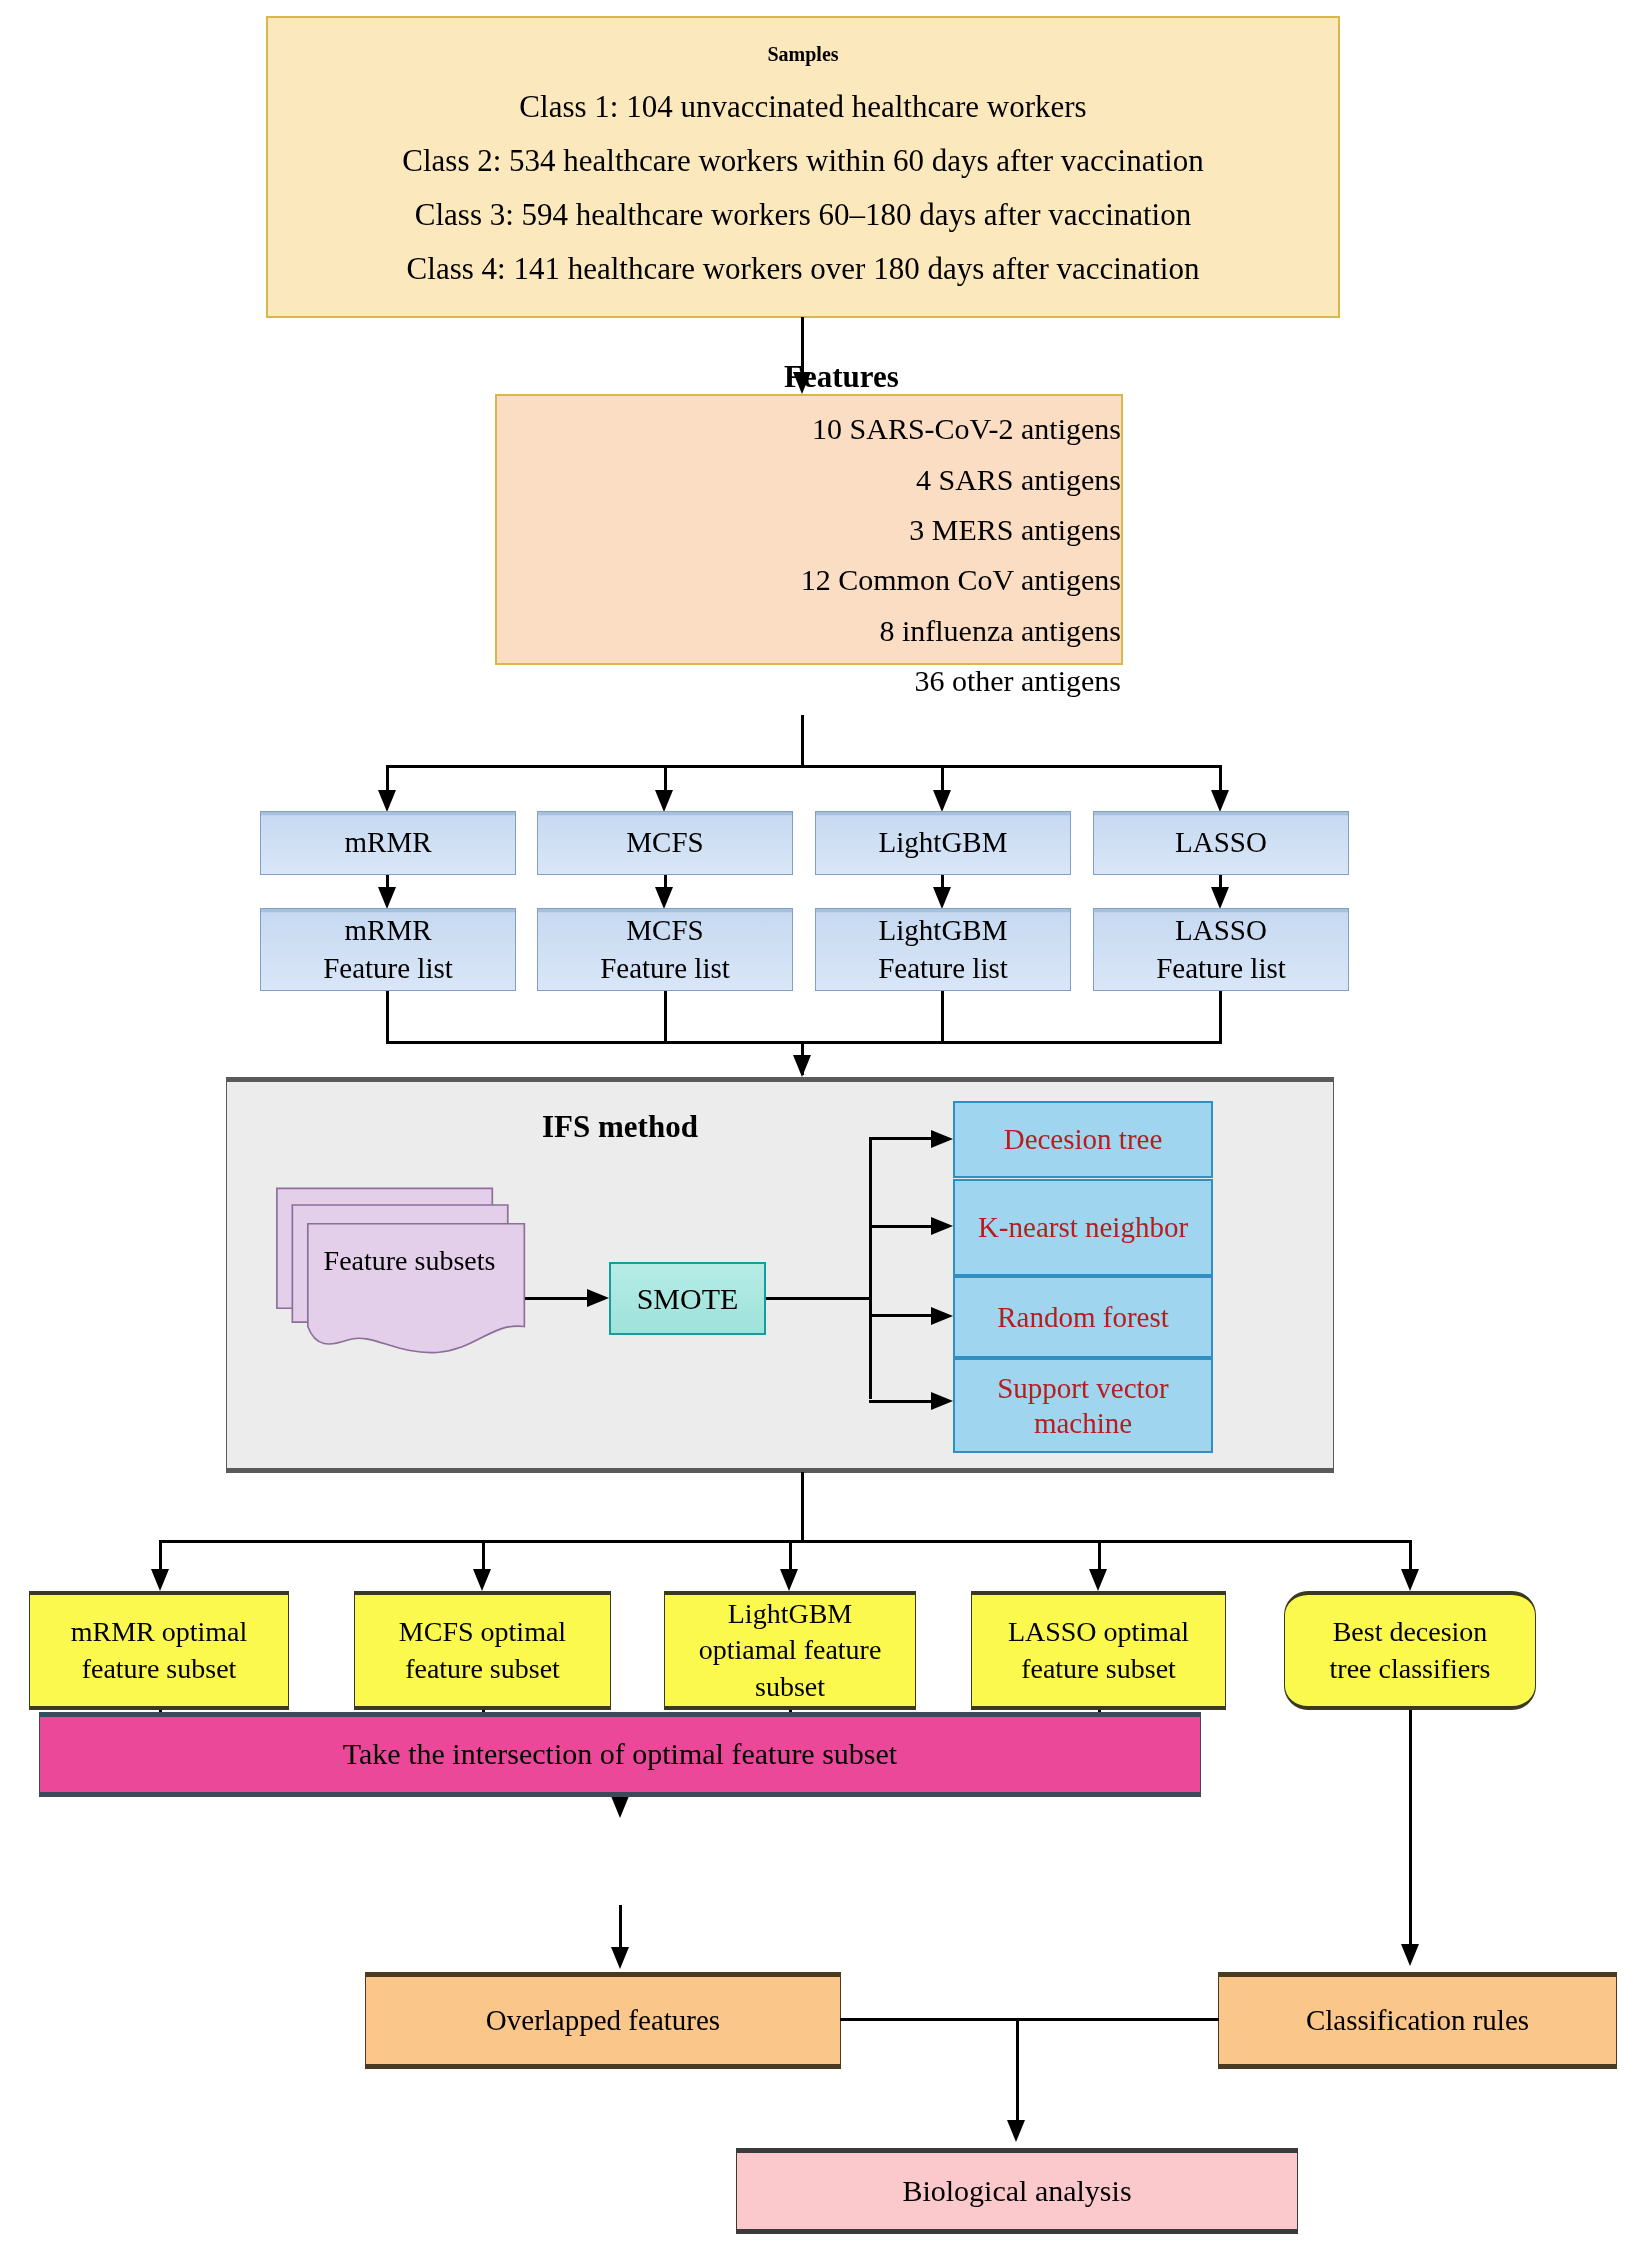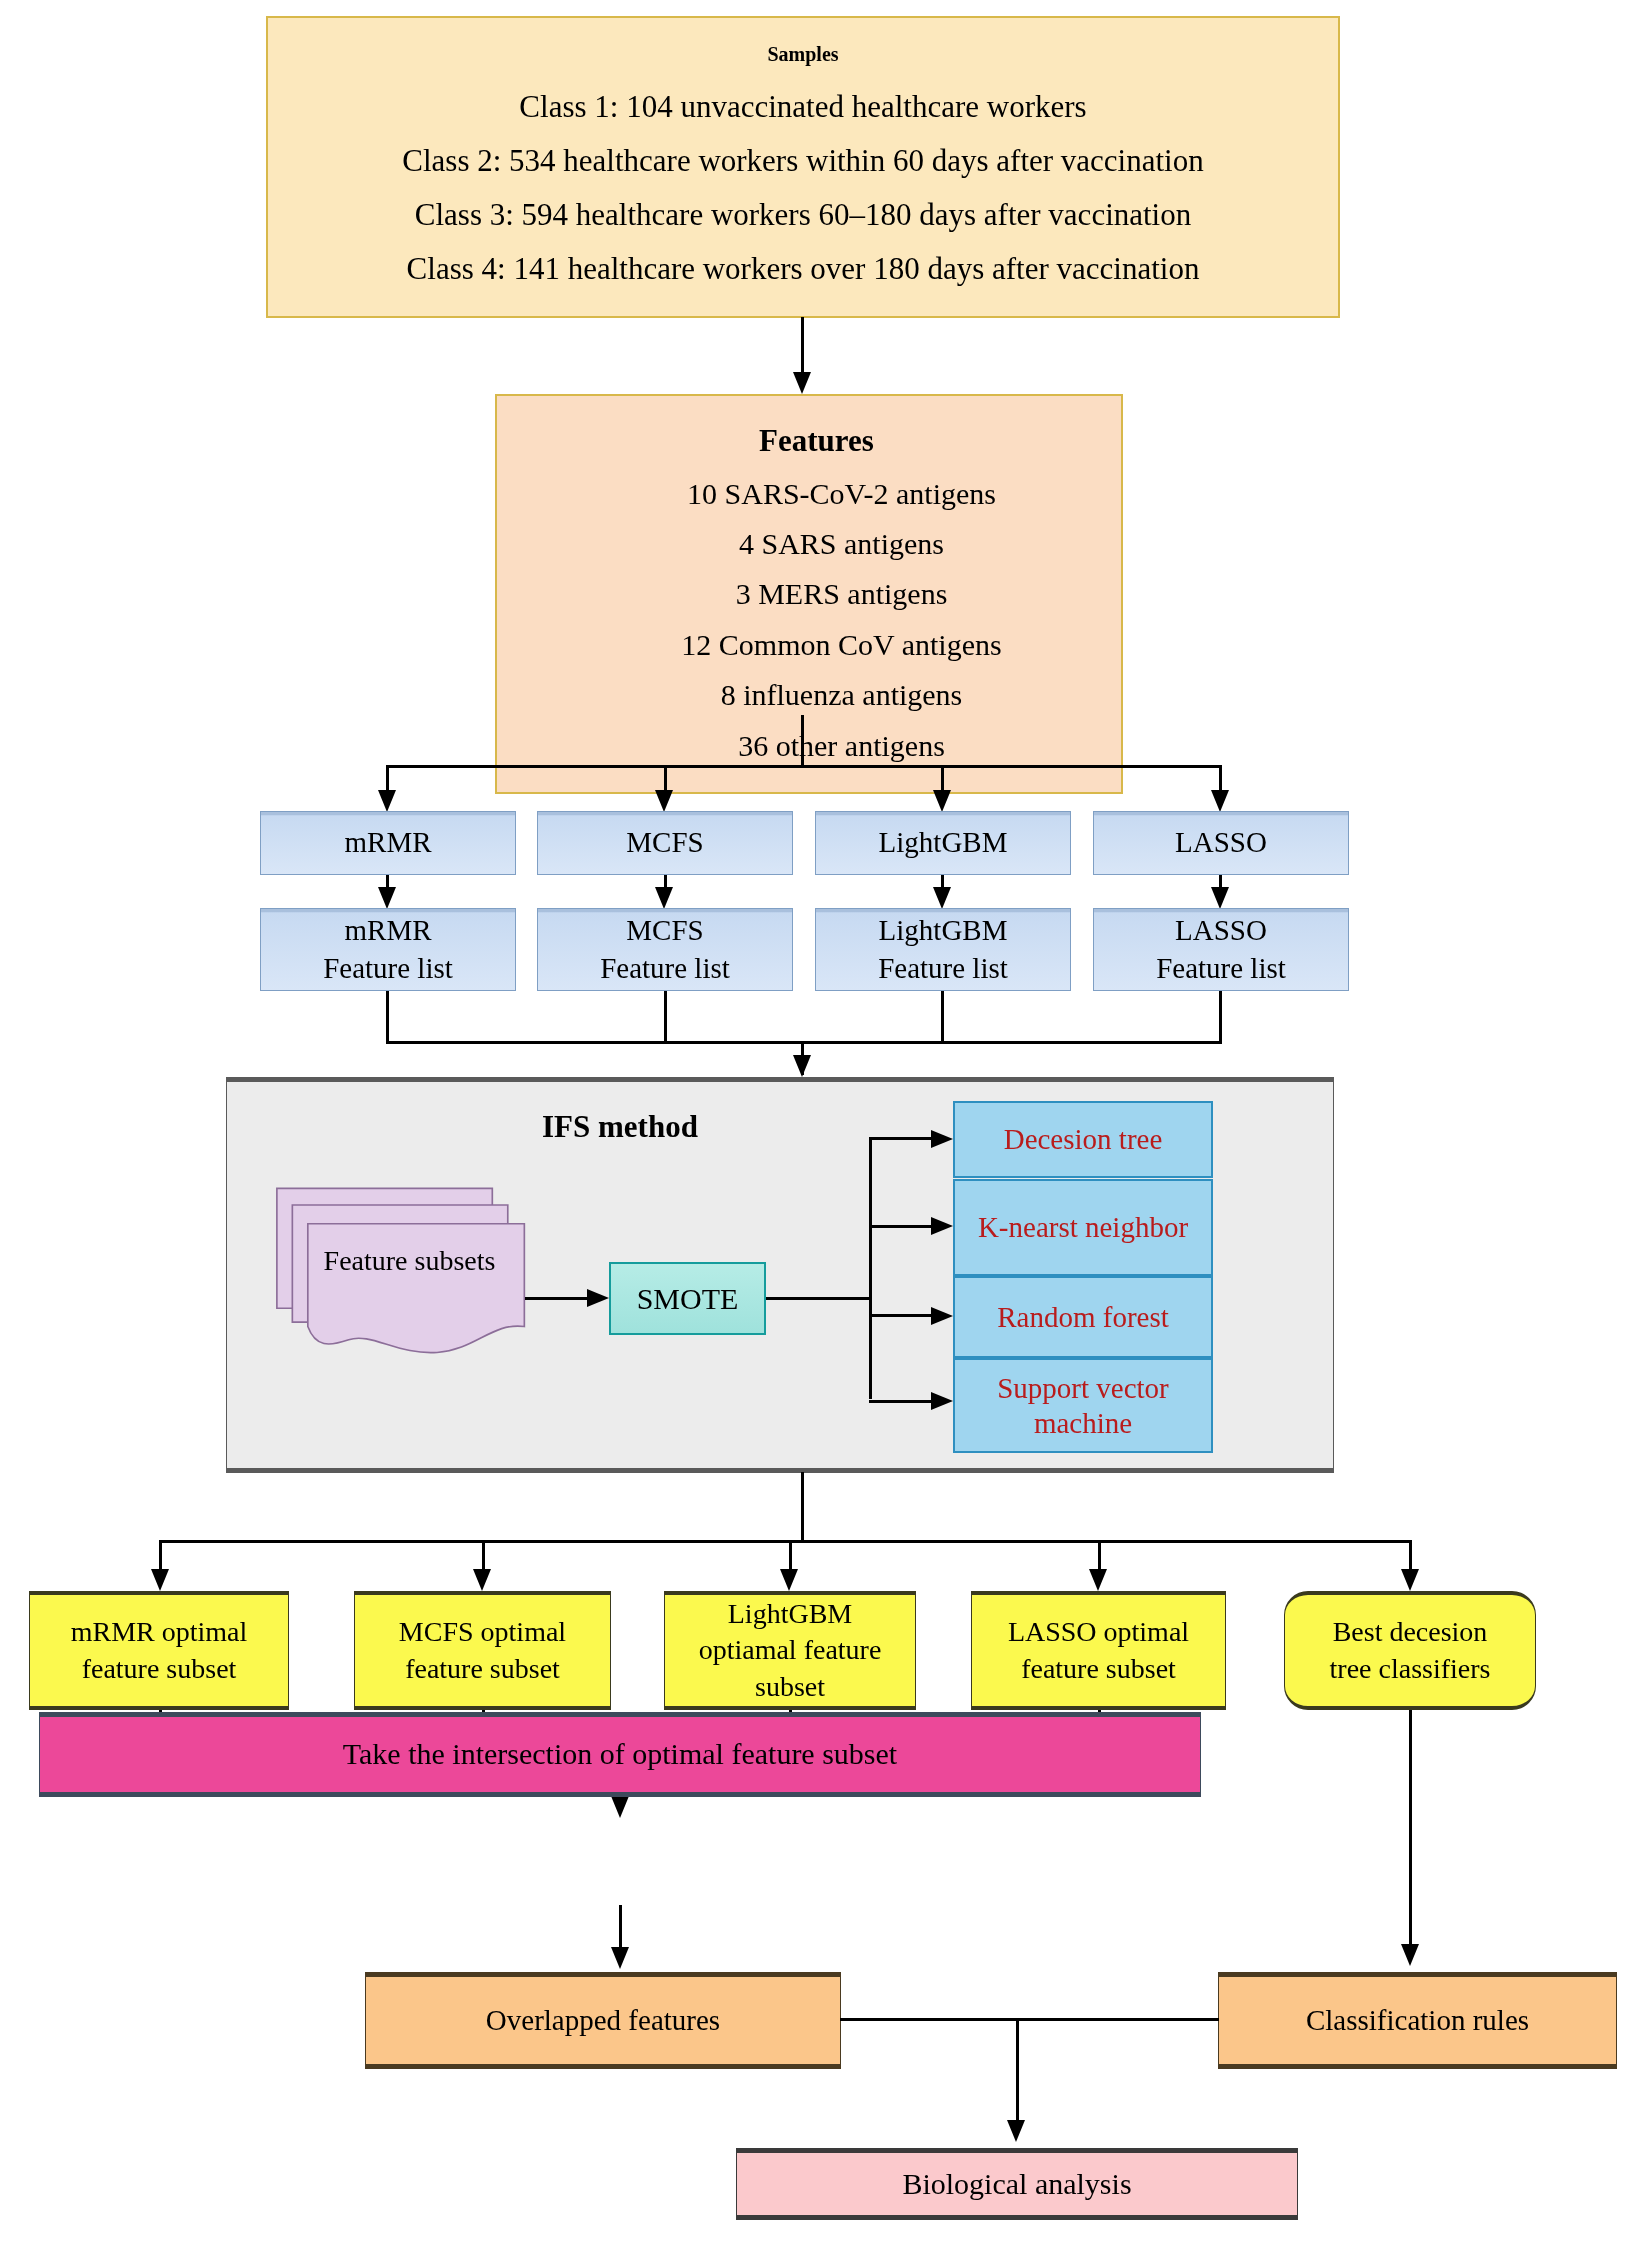--- a/index.html
+++ b/index.html
@@ -37,25 +37,25 @@
     background: #fce8bd;
     border: 2.8px solid #d8b84a;
     font-size: 31px;
     padding-top: 5.5px;
   }
   #samples-box .ttl { font-size: 20px; margin-bottom: 12px; }
   #samples-box .ln { margin: 7.2px 0; }
 
   
   #features-box {
-    left: 495px; top: 394px; width: 628px; height: 400px;
+    left: 495px; top: 394px; width: 628px; height: 271px;
     background: #fbddc3;
     border: 2.8px solid #d8b84a;
     font-size: 30px;
-    align-items: center;
+    align-items: flex-end;
     padding-left: 65px;
     padding-top: 4.4px;
   }
   #features-box .ttl {
     font-size: 31px; width: 100%; text-align: center;
     margin-bottom: 7.7px; margin-left: -50px;
   }
   #features-box .ln { margin: 6px 0; text-align: left; }
 
   
@@ -151,21 +151,21 @@
     border: 1.7px solid #4a3a20;
     border-top-width: 5px;
     border-bottom-width: 5px;
     font-size: 29px;
   }
   #overlapped-box { left: 365px;  top: 1972px; width: 476px; height: 97px; }
   #rules-box      { left: 1218px; top: 1972px; width: 399px; height: 97px; }
 
   
   #bio-box {
-    left: 736px; top: 2148px; width: 562px; height: 72px;
+    left: 736px; top: 2148px; width: 562px; height: 86px;
     background: #fbc9cc;
     border: 1.7px solid #3a3a3a;
     border-top-width: 5px;
     border-bottom-width: 5px;
     font-size: 30px;
   }
 
   
   .ln-v, .ln-h {
     position: absolute;

